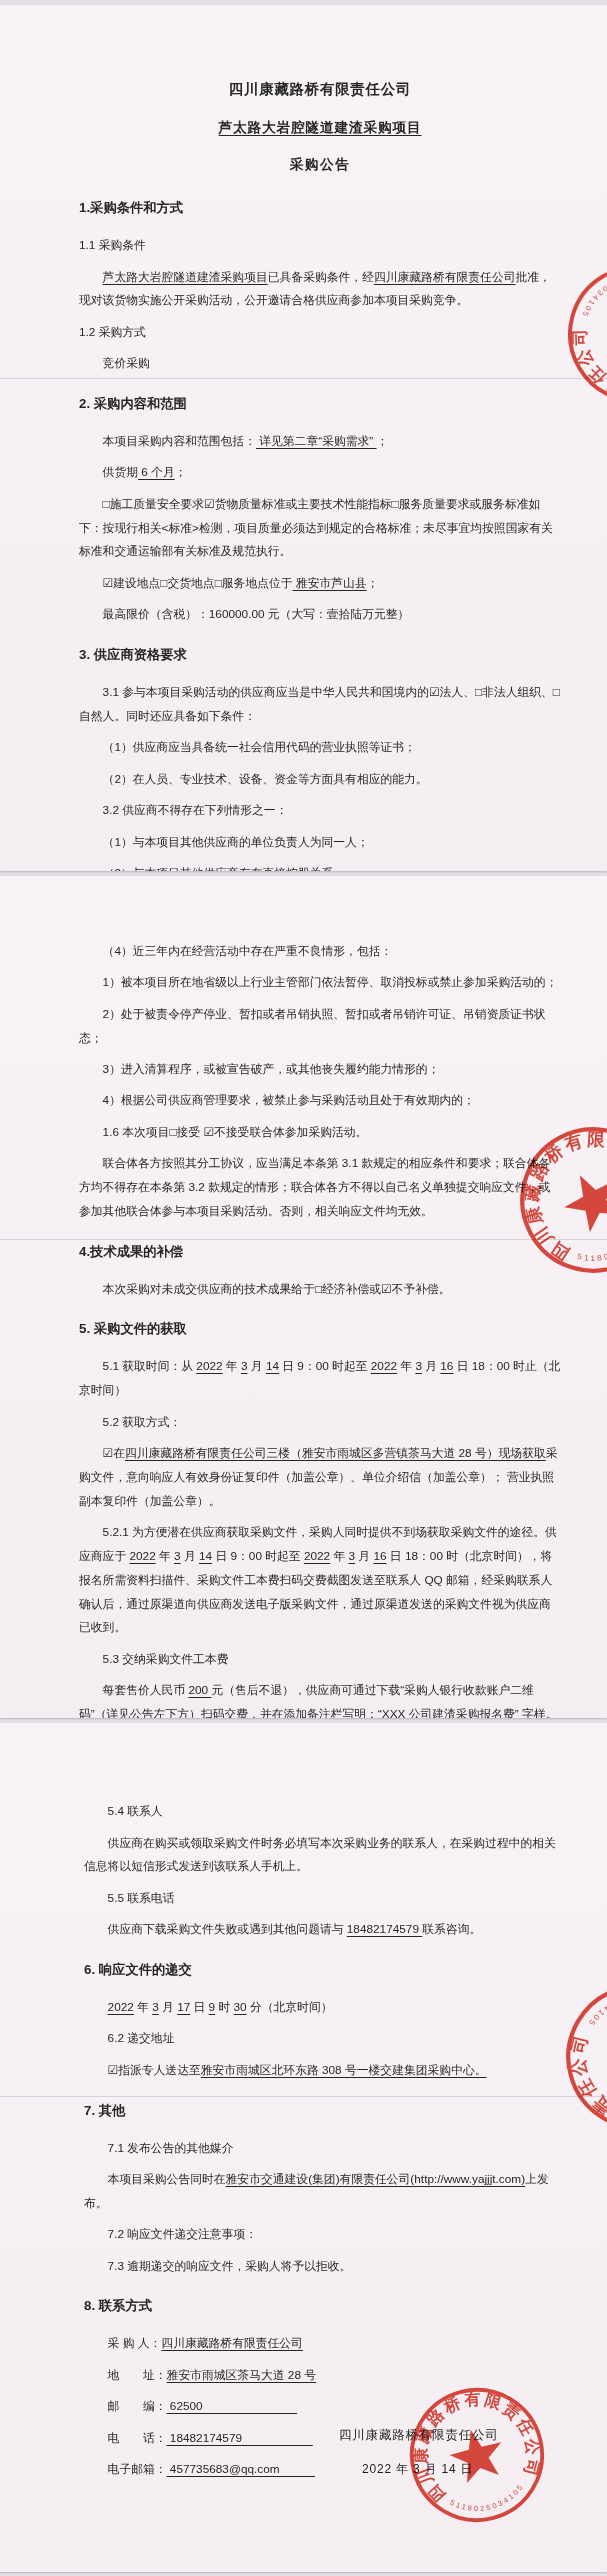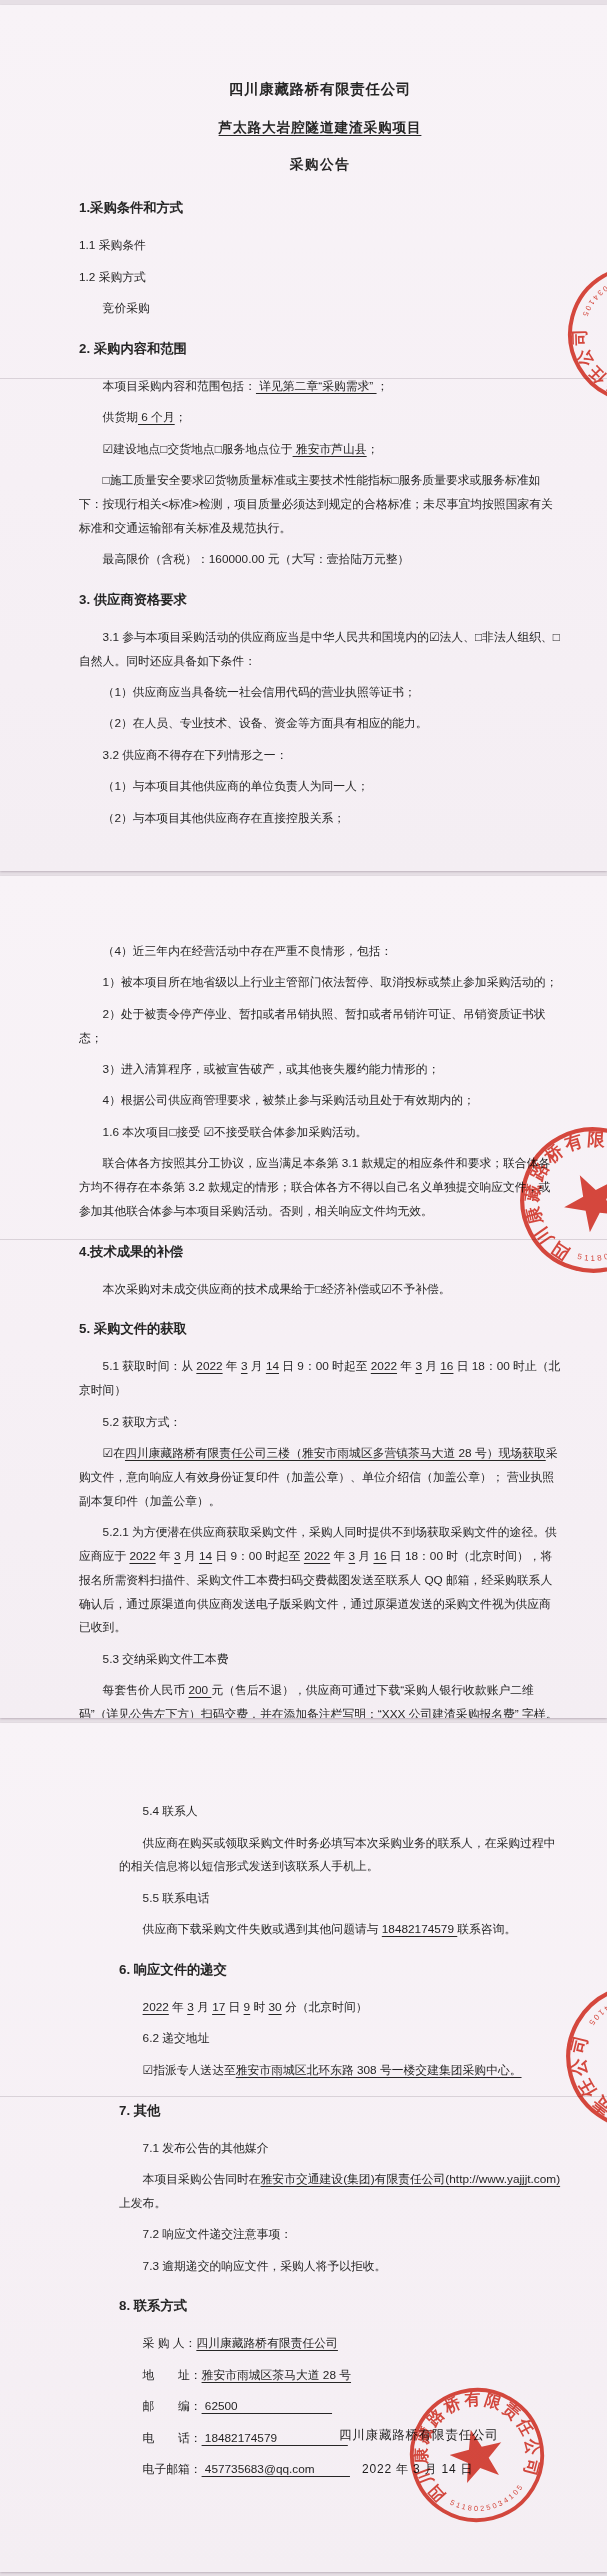--- a/index.html
+++ b/index.html
@@ -7,21 +7,21 @@
   body{padding-bottom:3.8px;}
   .page{position:relative;width:607px;overflow:hidden;
     background:linear-gradient(180deg,#f8f3f7 0%,#f6f0f5 55%,#f4eef3 100%);
     box-shadow:0 0.8px 2.3px rgba(60,40,60,.35);}
   #p1{height:866px;margin-top:4.6px;margin-bottom:5.3px;}
   #p2{height:842px;margin-bottom:5.3px;}
   #p3{height:849px;}
   .content{position:relative;z-index:2;}
   #p1 .content{padding:70px 46px 0 79px;}
   #p2 .content{padding:64px 46px 0 79px;}
-  #p3 .content{padding:77px 46px 0 119px;}
+  #p3 .content{padding:77px 46px 0 84px;}
   .blk{font-size:11.8px;line-height:2.02;margin:0 0 7.6px 0;}
   .para{text-indent:2em;}
   .flush{text-indent:0;}
   .h1{font-weight:bold;font-size:13.3px;text-indent:0;margin:15px 0 12px 0;}
   .t1,.t2,.t3{text-align:center;font-weight:bold;text-indent:0;}
   .t1{font-size:14.4px;margin-bottom:10.6px;letter-spacing:0.8px;}
   .t2{font-size:13.7px;margin-bottom:9px;letter-spacing:0.8px;}
   .t3{font-size:13.7px;margin-bottom:16.7px;letter-spacing:1.5px;}
   .u{text-decoration:underline;text-underline-offset:3px;text-decoration-thickness:0.8px;}
   .crease{position:absolute;left:0;width:100%;height:0.8px;
@@ -43,27 +43,28 @@
 <body>
 
 <section class="page" id="p1">
   <div class="crease"></div>
   <div class="content">
       <div class="blk t1"><span>四川康藏路桥有限责任公司</span></div>
       <div class="blk t2"><span class="u">芦太路大岩腔隧道建渣采购项目</span></div>
       <div class="blk t3"><span>采购公告</span></div>
       <div class="blk h1"><span>1.采购条件和方式</span></div>
       <div class="blk flush"><span>1.1 采购条件</span></div>
+      <div class="blk para"><span class="u">芦太路大岩腔隧道建渣采购项目</span><span>已具备采购条件，经</span><span class="u">四川康藏路桥有限责任公司</span><span>批准，现对该货物实施公开采购活动，公开邀请合格供应商参加本项目采购竞争。</span></div>
       <div class="blk flush"><span>1.2 采购方式</span></div>
       <div class="blk para"><span>竞价采购</span></div>
       <div class="blk h1"><span>2. 采购内容和范围</span></div>
       <div class="blk para"><span>本项目采购内容和范围包括：</span><span class="u"> 详见第二章“采购需求” </span><span>；</span></div>
       <div class="blk para"><span>供货期</span><span class="u"> 6 个月</span><span>；</span></div>
+      <div class="blk para"><span>□施工质量安全要求☑货物质量标准或主要技术性能指标□服务质量要求或服务标准如下：按现行相关&lt;标准&gt;检测，项目质量必须达到规定的合格标准；未尽事宜均按照国家有关标准和交通运输部有关标准及规范执行。</span></div>
       <div class="blk para"><span>☑建设地点□交货地点□服务地点位于</span><span class="u"> 雅安市芦山县</span><span>；</span></div>
-      <div class="blk para"><span>□施工质量安全要求☑货物质量标准或主要技术性能指标□服务质量要求或服务标准如下：按现行相关&lt;标准&gt;检测，项目质量必须达到规定的合格标准；未尽事宜均按照国家有关标准和交通运输部有关标准及规范执行。</span></div>
       <div class="blk para"><span>最高限价（含税）：160000.00 元（大写：壹拾陆万元整）</span></div>
       <div class="blk h1"><span>3.  供应商资格要求</span></div>
       <div class="blk para"><span>3.1 参与本项目采购活动的供应商应当是中华人民共和国境内的☑法人、□非法人组织、□自然人。同时还应具备如下条件：</span></div>
       <div class="blk para"><span>（1）供应商应当具备统一社会信用代码的营业执照等证书；</span></div>
       <div class="blk para"><span>（2）在人员、专业技术、设备、资金等方面具有相应的能力。</span></div>
       <div class="blk para"><span>3.2 供应商不得存在下列情形之一：</span></div>
       <div class="blk para"><span>（1）与本项目其他供应商的单位负责人为同一人；</span></div>
       <div class="blk para"><span>（2）与本项目其他供应商存在直接控股关系；</span></div>
     </div>
   <div class="stamp" id="stamp-edge-1"><svg viewBox="0 0 200 200" width="144" height="144" style="transform: rotate(150deg);">

